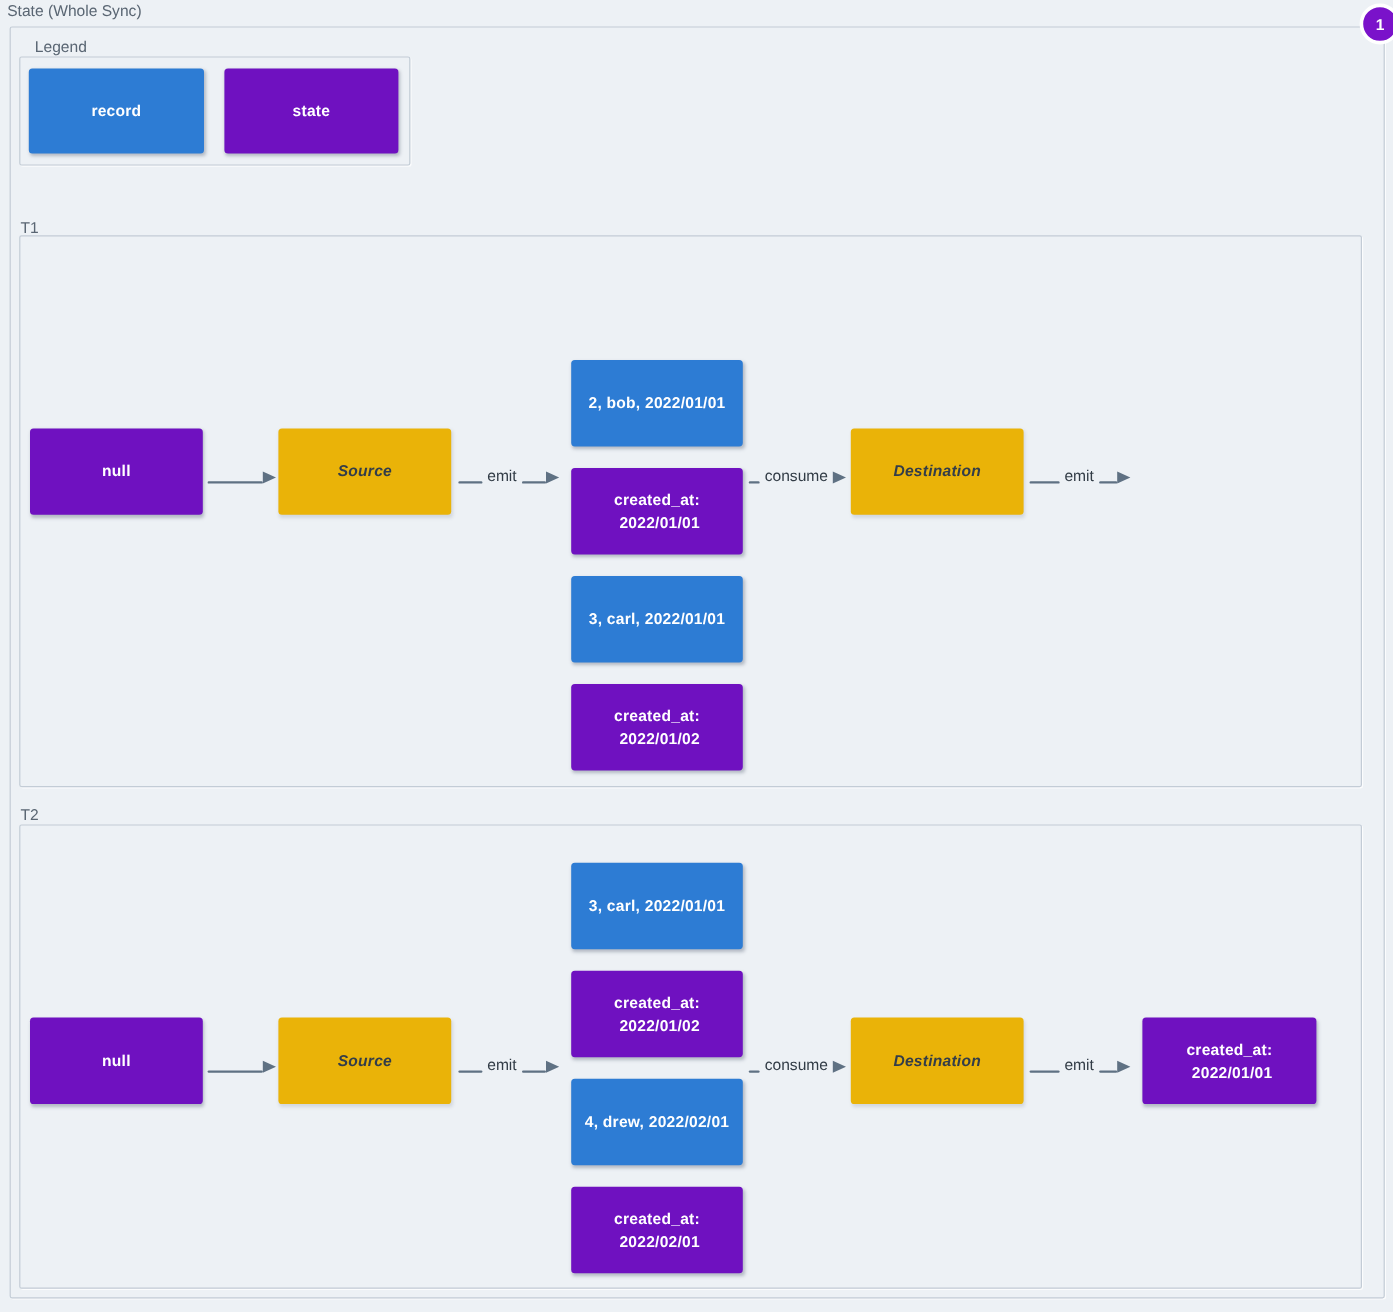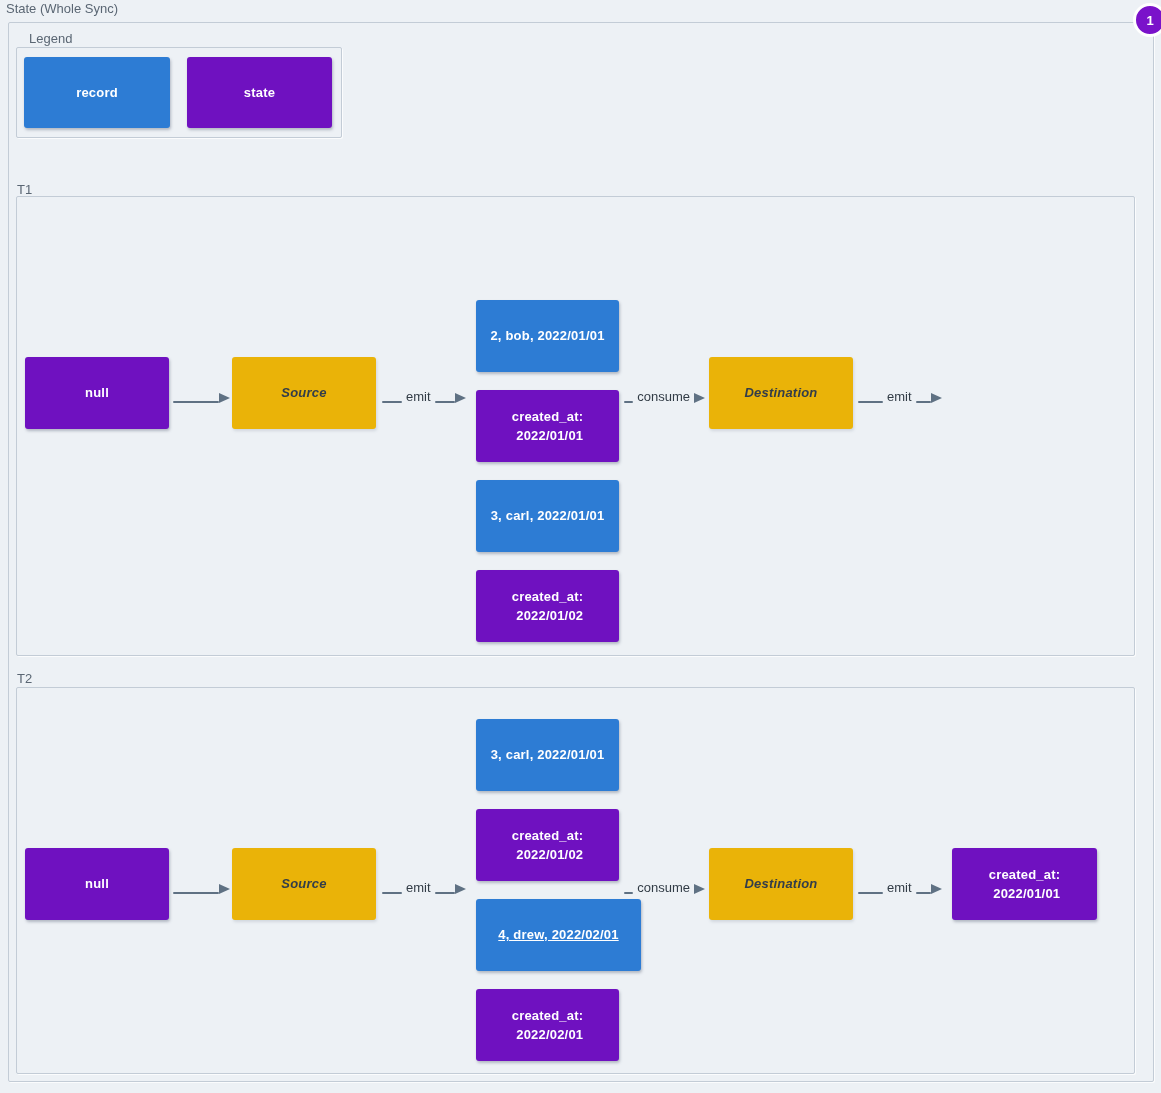--- a/index.html
+++ b/index.html
@@ -166,21 +166,21 @@
     <span class="head"></span>
   </div>
 
   <div class="node record" style="left:476px;top:719px;width:143px;height:72px;">
     <span class="node-label">3, carl, 2022/01/01</span>
   </div>
   <div class="node state" style="left:476px;top:809px;width:143px;height:72px;">
     <span class="node-label">created_at:
 2022/01/02</span>
   </div>
-  <div class="node record" style="left:476px;top:899px;width:165px;height:72px;text-decoration:underline;">
+  <div class="node record" style="left:476px;top:899px;width:143px;height:72px;">
     <span class="node-label">4, drew, 2022/02/01</span>
   </div>
   <div class="node state" style="left:476px;top:989px;width:143px;height:72px;">
     <span class="node-label">created_at:
 2022/02/01</span>
   </div>
 
   <div class="link" style="left:624px;top:874px;width:81px;">
     <span class="seg" style="width:11px;"></span>
     <span class="link-label">consume</span>

